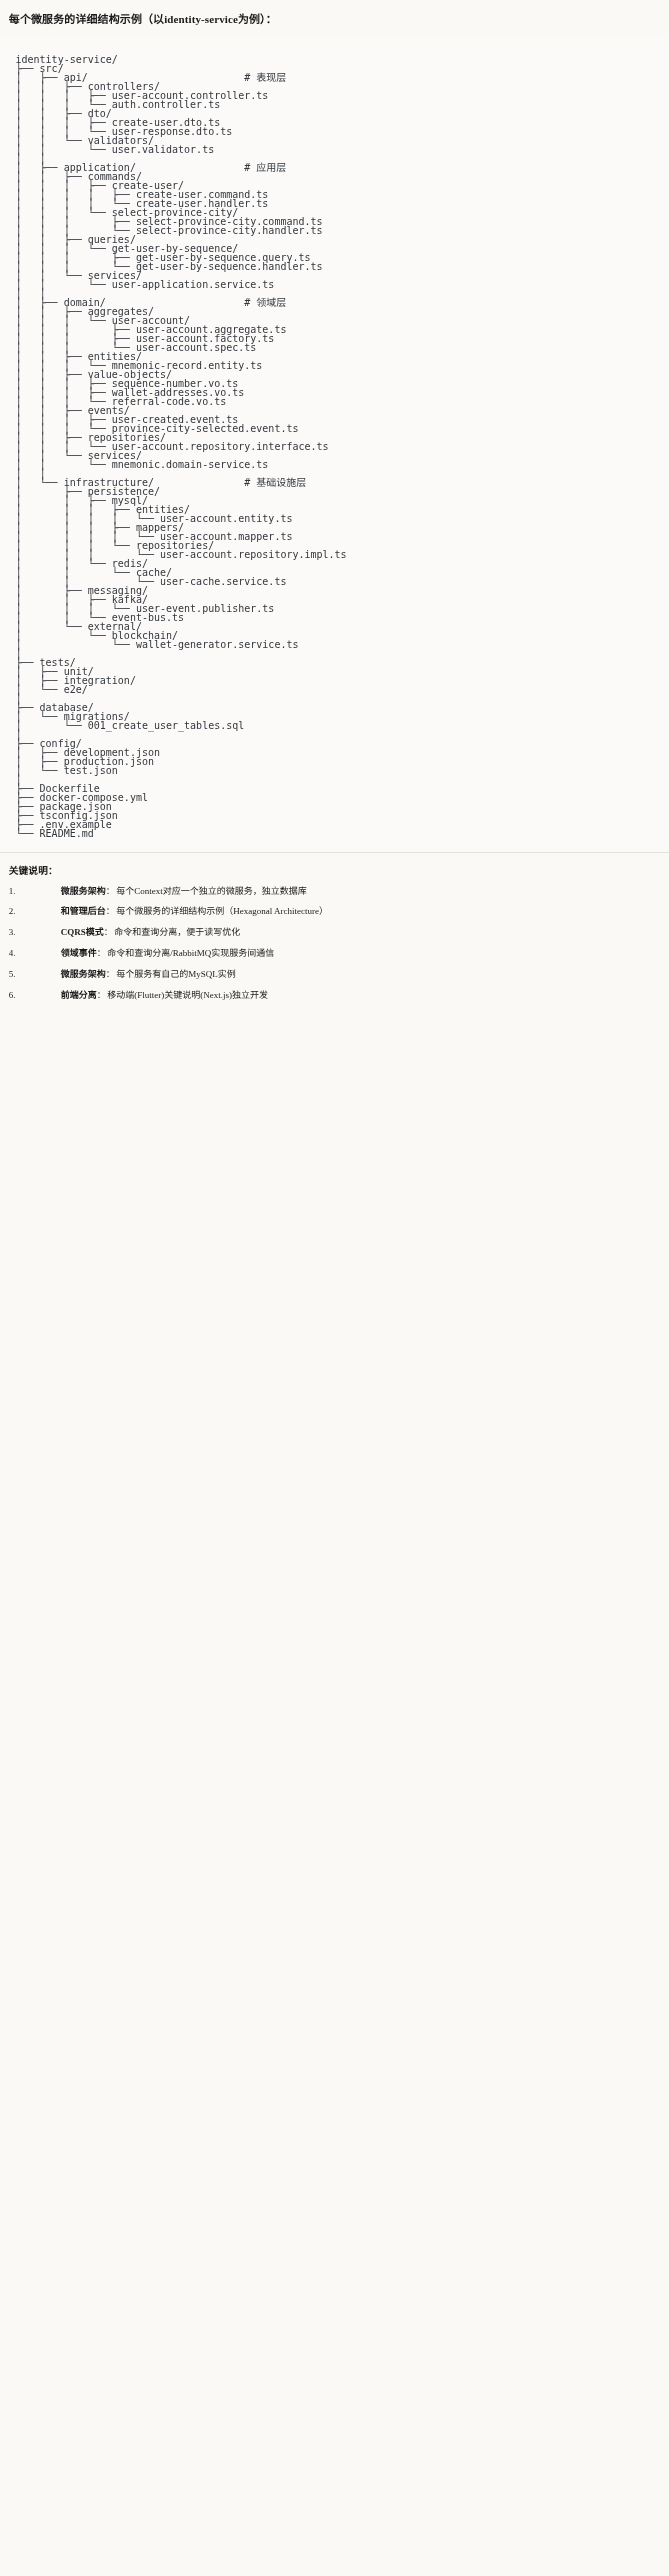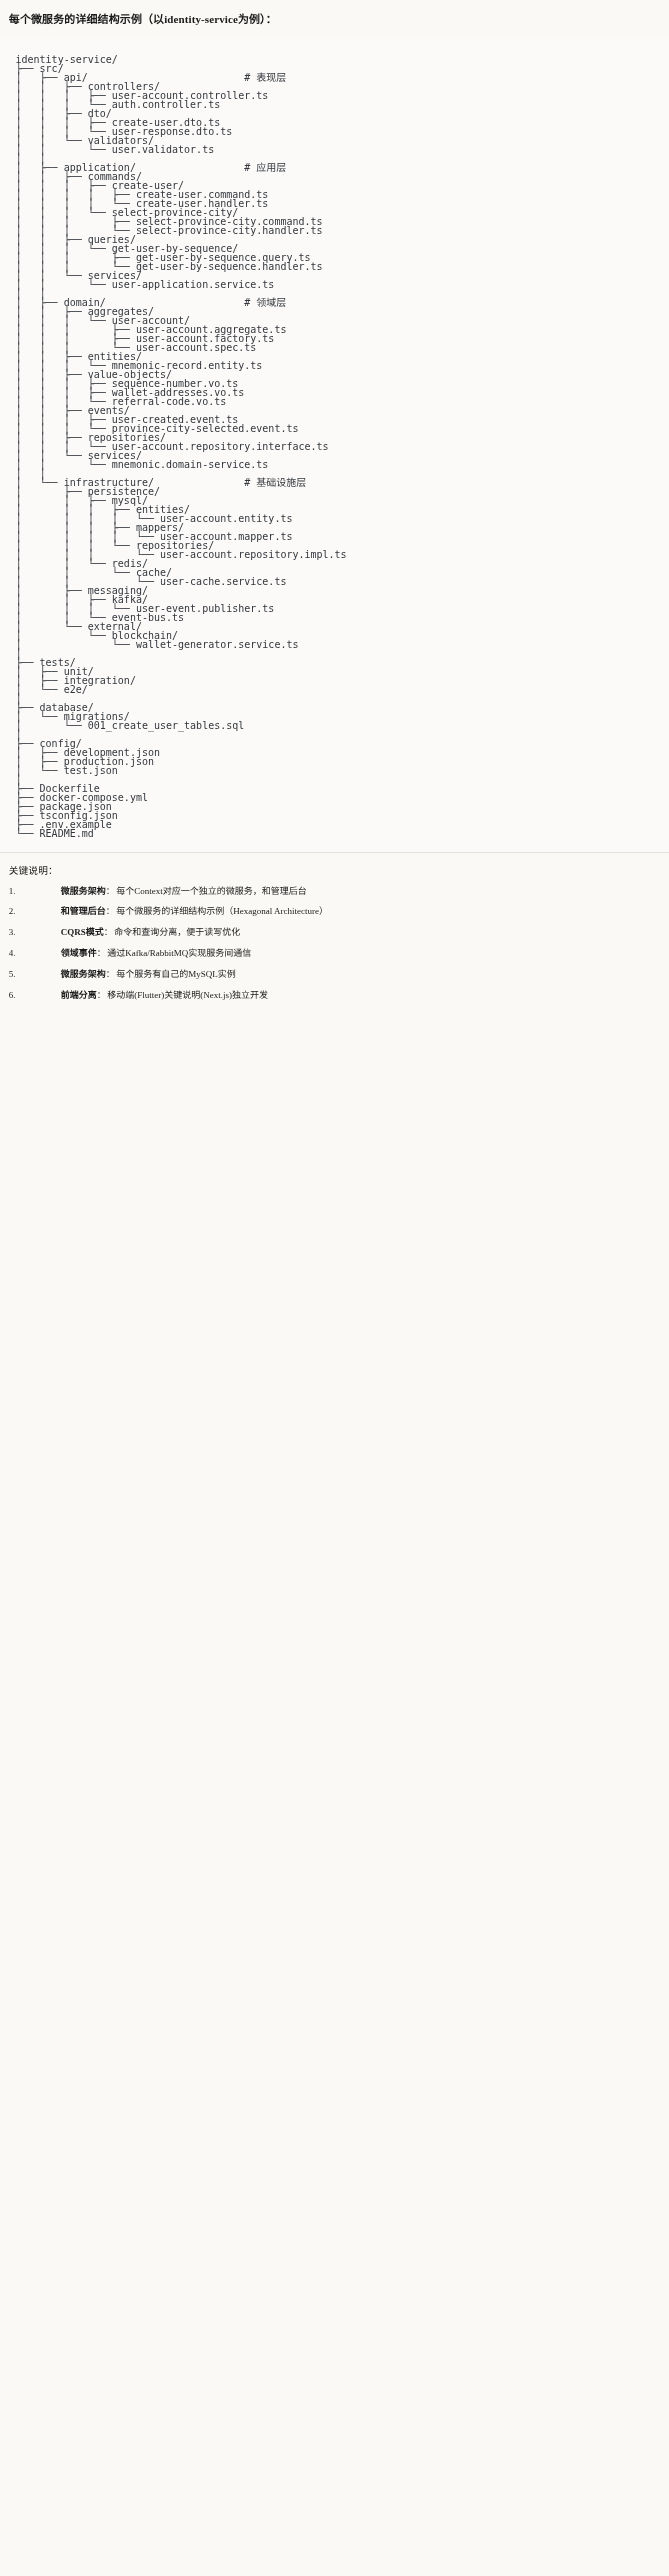--- a/index.html
+++ b/index.html
@@ -52,21 +52,21 @@
     letter-spacing: 0px;
     tab-size: 4;
   }
 
   
   .notes {
     padding: 0 8.8px 3.8px 8.8px;
   }
   .notes-title {
     font-family: "Liberation Serif", "DejaVu Serif", serif;
-    font-weight: normal;
+    font-weight: bold;
     font-size: 9.7px;
     margin: 10px 0 7.5px 0;
     letter-spacing: 0.1px;
   }
   .notes-list {
     margin: 0;
     padding: 0;
     list-style: none;
   }
   .note-item {
@@ -197,39 +197,39 @@
   <hr class="rule">
 
   <div class="notes">
     <div class="notes-title">关键说明：</div>
 
     <ol class="notes-list" id="notes-list">
         <li class="note-item">
           <span class="note-num">1.</span>
           <span class="note-term">微服务架构</span>
           <span class="note-colon">：</span>
-          <span class="note-desc">每个Context对应一个独立的微服务，和管理后台</span>
+          <span class="note-desc">每个Context对应一个独立的微服务，独立数据库</span>
         </li>
         <li class="note-item">
           <span class="note-num">2.</span>
           <span class="note-term">和管理后台</span>
           <span class="note-colon">：</span>
           <span class="note-desc">每个微服务的详细结构示例（Hexagonal Architecture）</span>
         </li>
         <li class="note-item">
           <span class="note-num">3.</span>
           <span class="note-term">CQRS模式</span>
           <span class="note-colon">：</span>
           <span class="note-desc">命令和查询分离，便于读写优化</span>
         </li>
         <li class="note-item">
           <span class="note-num">4.</span>
           <span class="note-term">领域事件</span>
           <span class="note-colon">：</span>
-          <span class="note-desc">通过Kafka/RabbitMQ实现服务间通信</span>
+          <span class="note-desc">命令和查询分离/RabbitMQ实现服务间通信</span>
         </li>
         <li class="note-item">
           <span class="note-num">5.</span>
           <span class="note-term">微服务架构</span>
           <span class="note-colon">：</span>
           <span class="note-desc">每个服务有自己的MySQL实例</span>
         </li>
         <li class="note-item">
           <span class="note-num">6.</span>
           <span class="note-term">前端分离</span>

